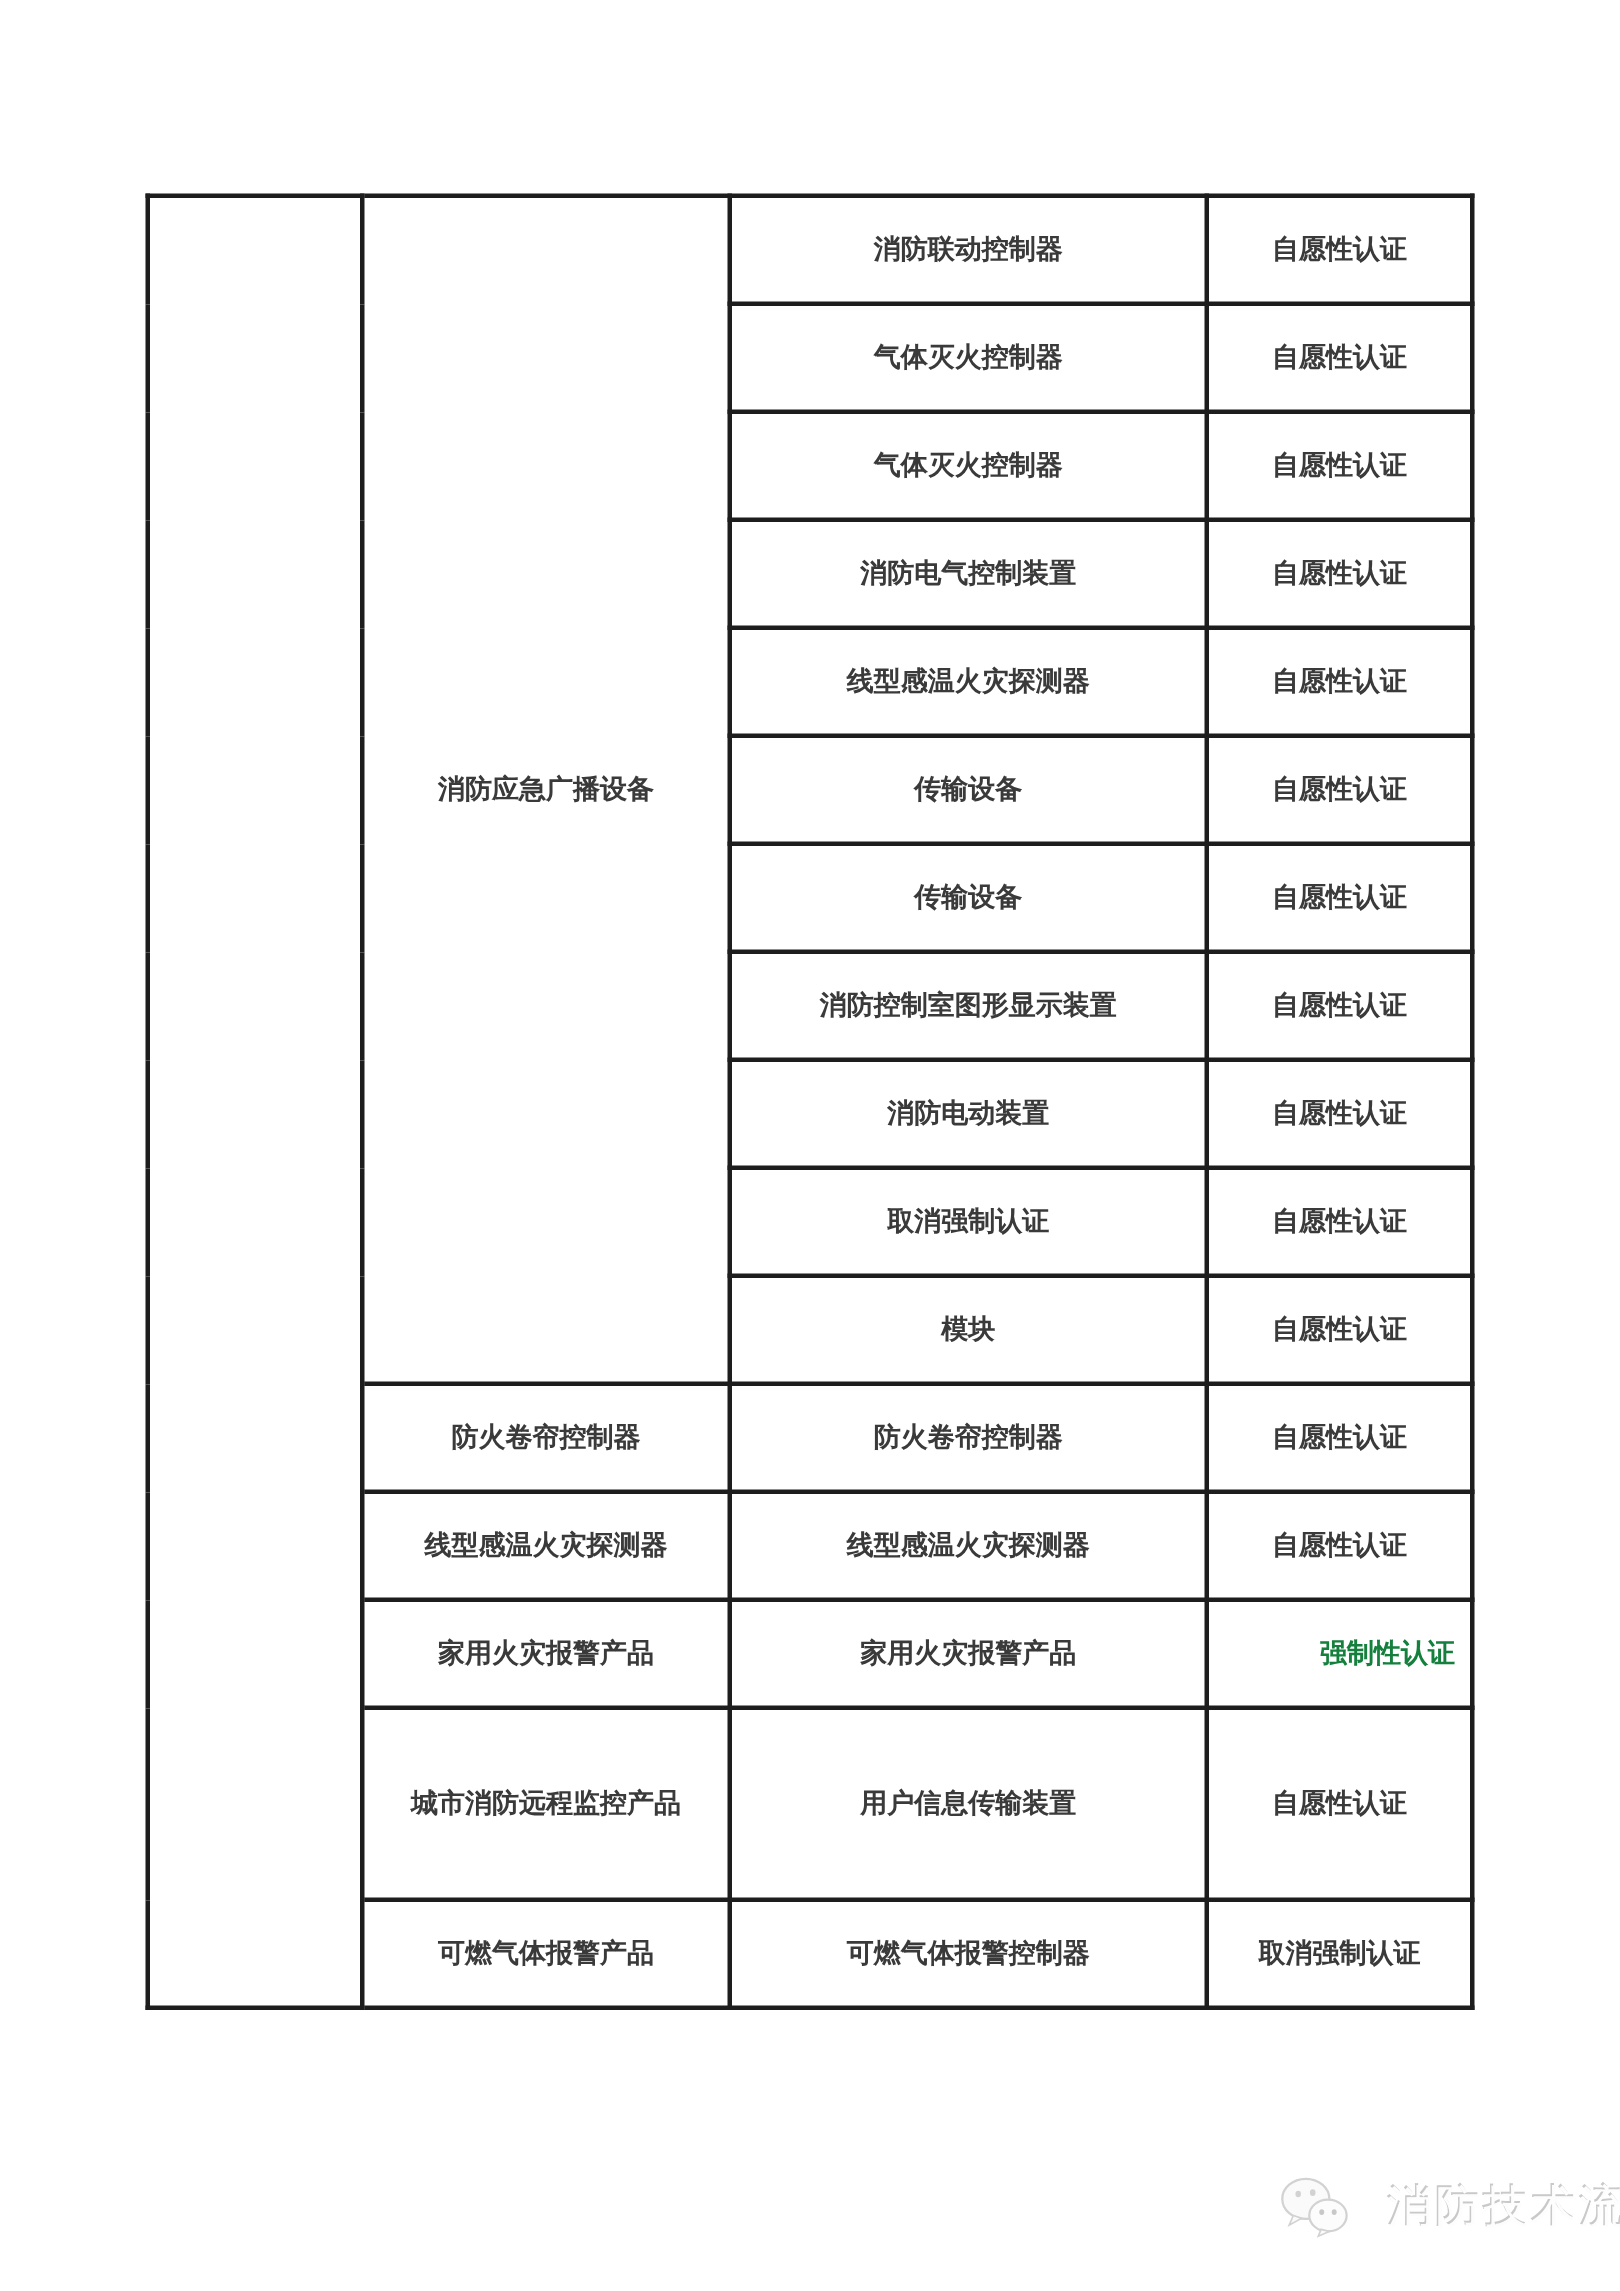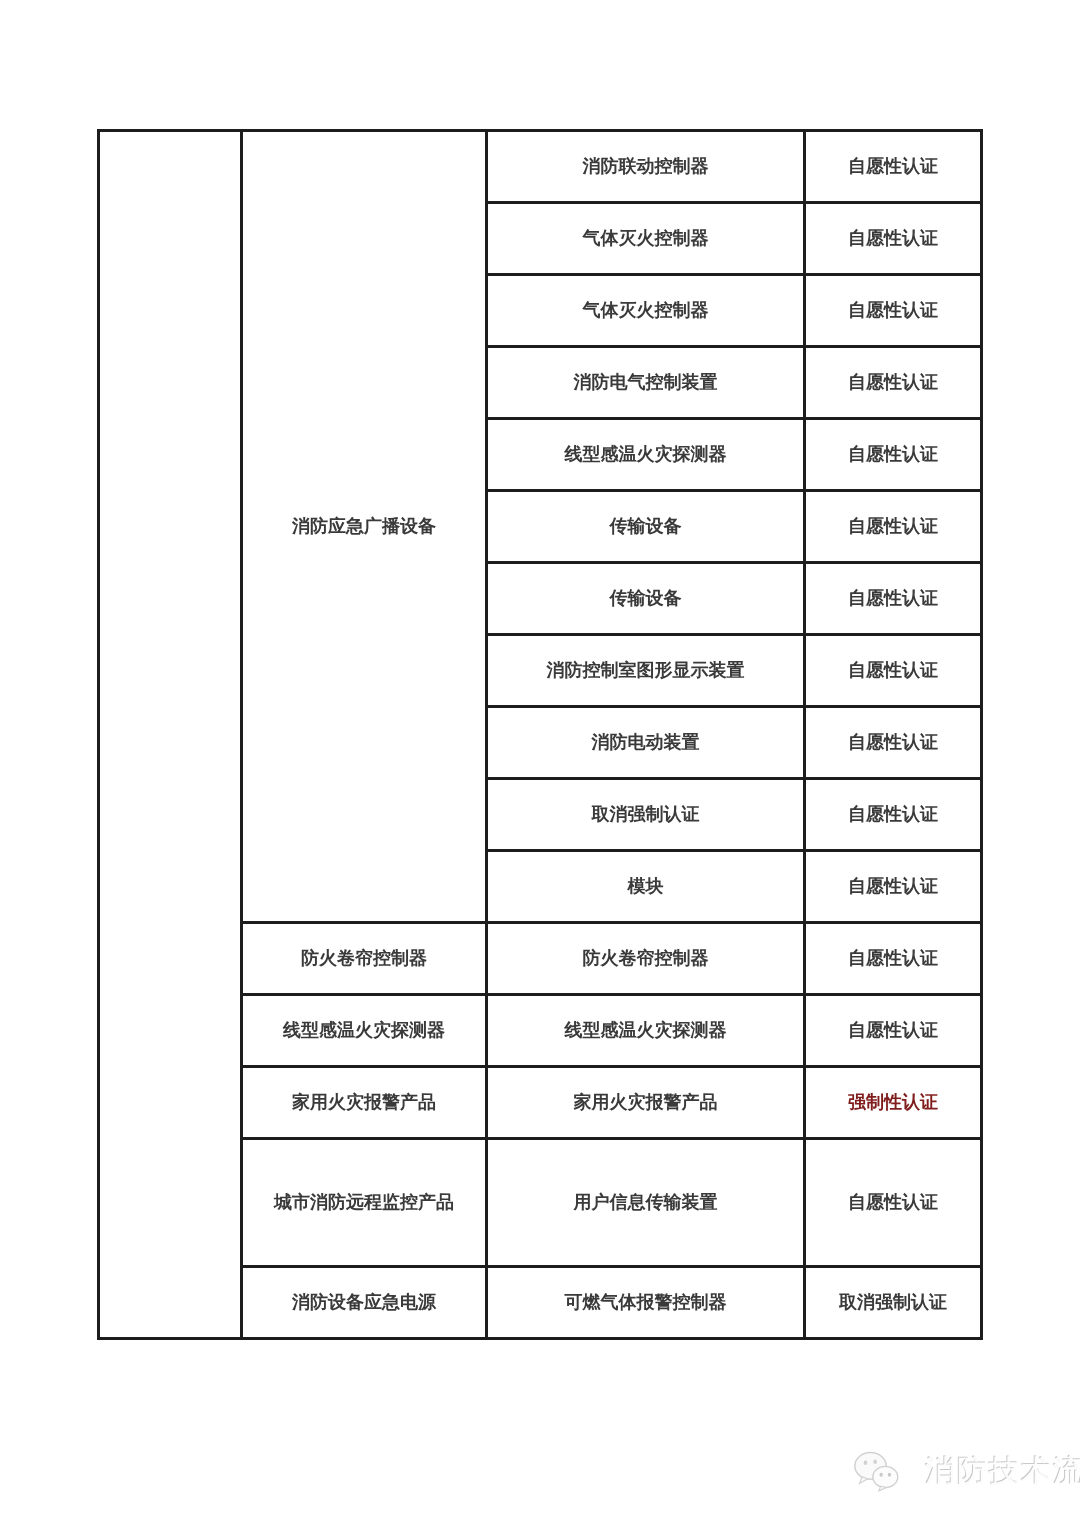--- a/index.html
+++ b/index.html
@@ -123,29 +123,29 @@
       <td>自愿性认证</td>
     </tr>
     <tr>
       <td>线型感温火灾探测器</td>
       <td>线型感温火灾探测器</td>
       <td>自愿性认证</td>
     </tr>
     <tr>
       <td>家用火灾报警产品</td>
       <td>家用火灾报警产品</td>
-      <td class="mandatory" style="color: #7f1d1d;">强制性认证</td>
+      <td class="mandatory" style="color: #15803d; text-align: right;">强制性认证</td>
     </tr>
     <tr class="tall">
       <td class="loose">城市消防远程监控产品</td>
       <td>用户信息传输装置</td>
       <td>自愿性认证</td>
     </tr>
     <tr>
-      <td>消防设备应急电源</td>
+      <td>可燃气体报警产品</td>
       <td>可燃气体报警控制器</td>
       <td>取消强制认证</td>
     </tr>
   </tbody>
 </table>
 
 <div class="watermark">
   <span>
     <svg width="48" height="42" viewBox="0 0 52 45">
       <ellipse cx="19" cy="17" rx="17" ry="14.5" fill="#fafafa" stroke="#d2d2d2" stroke-width="1.6"></ellipse>

